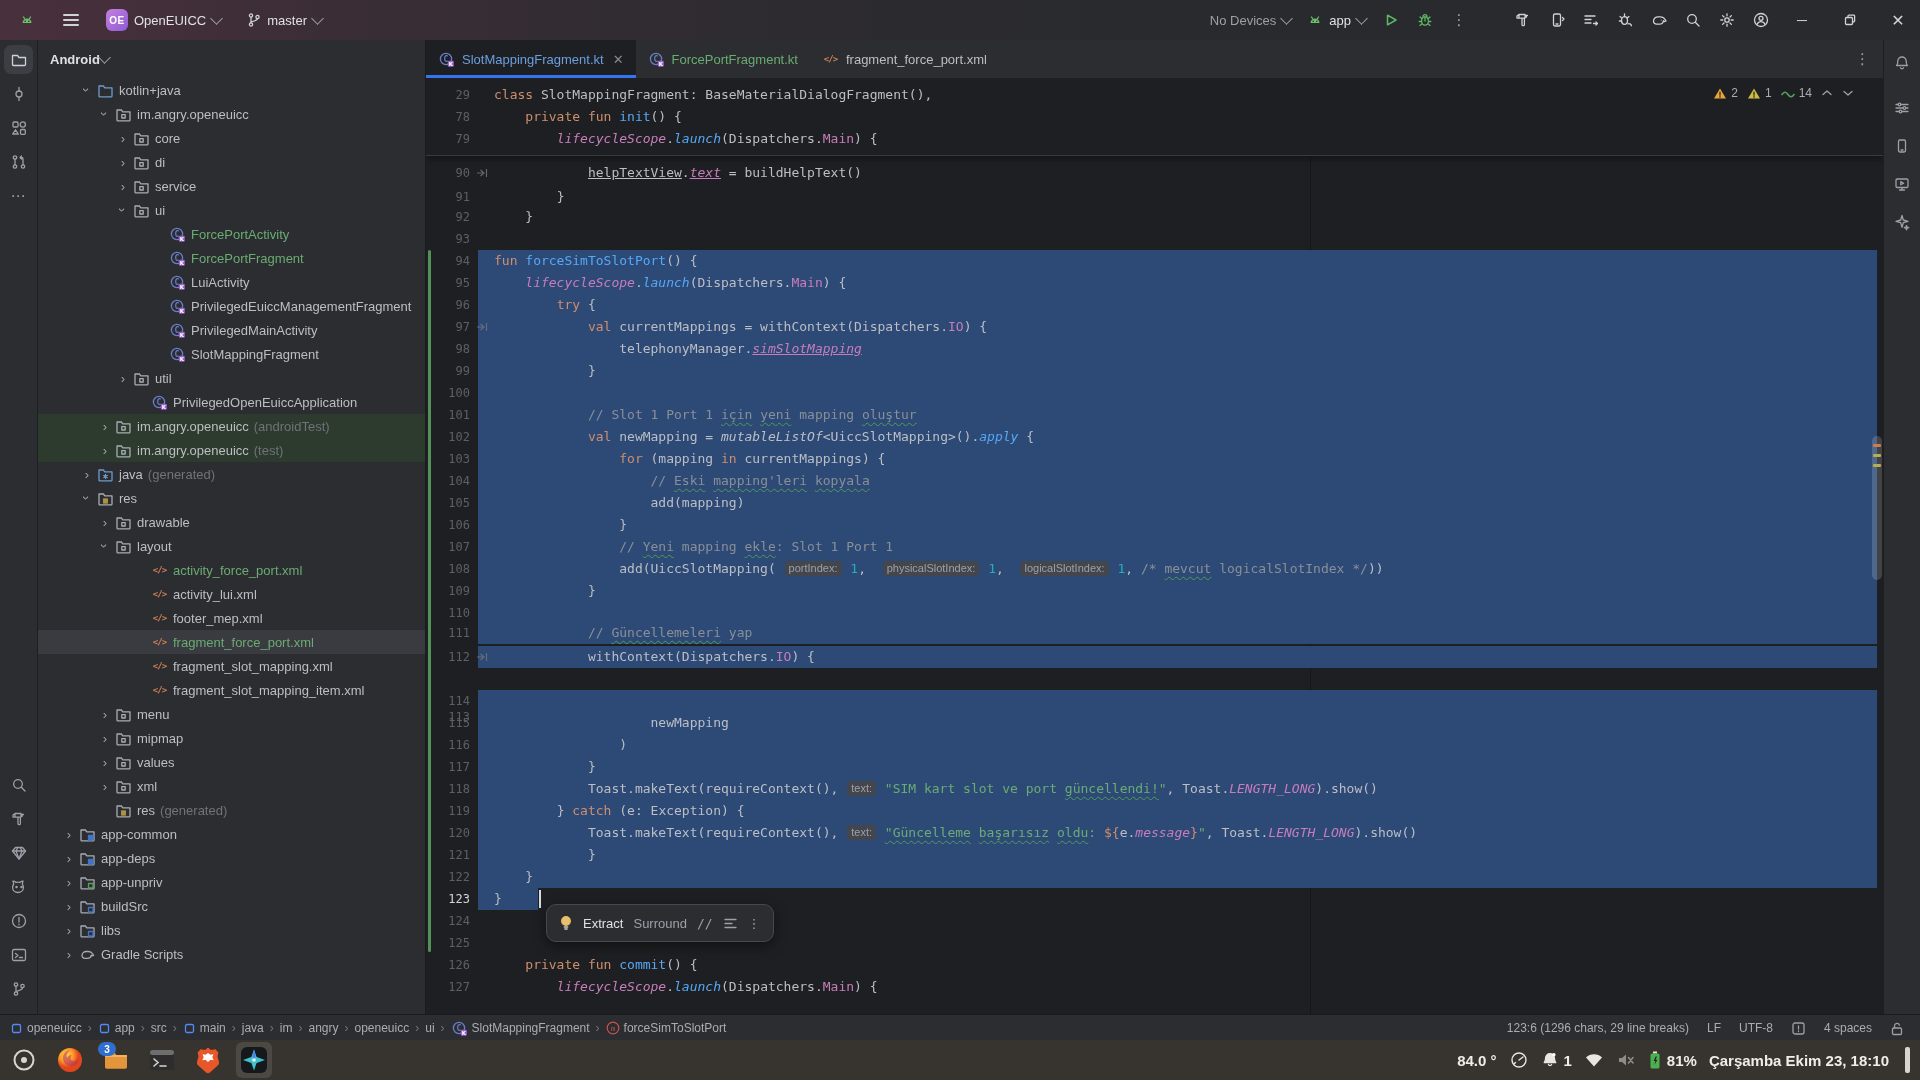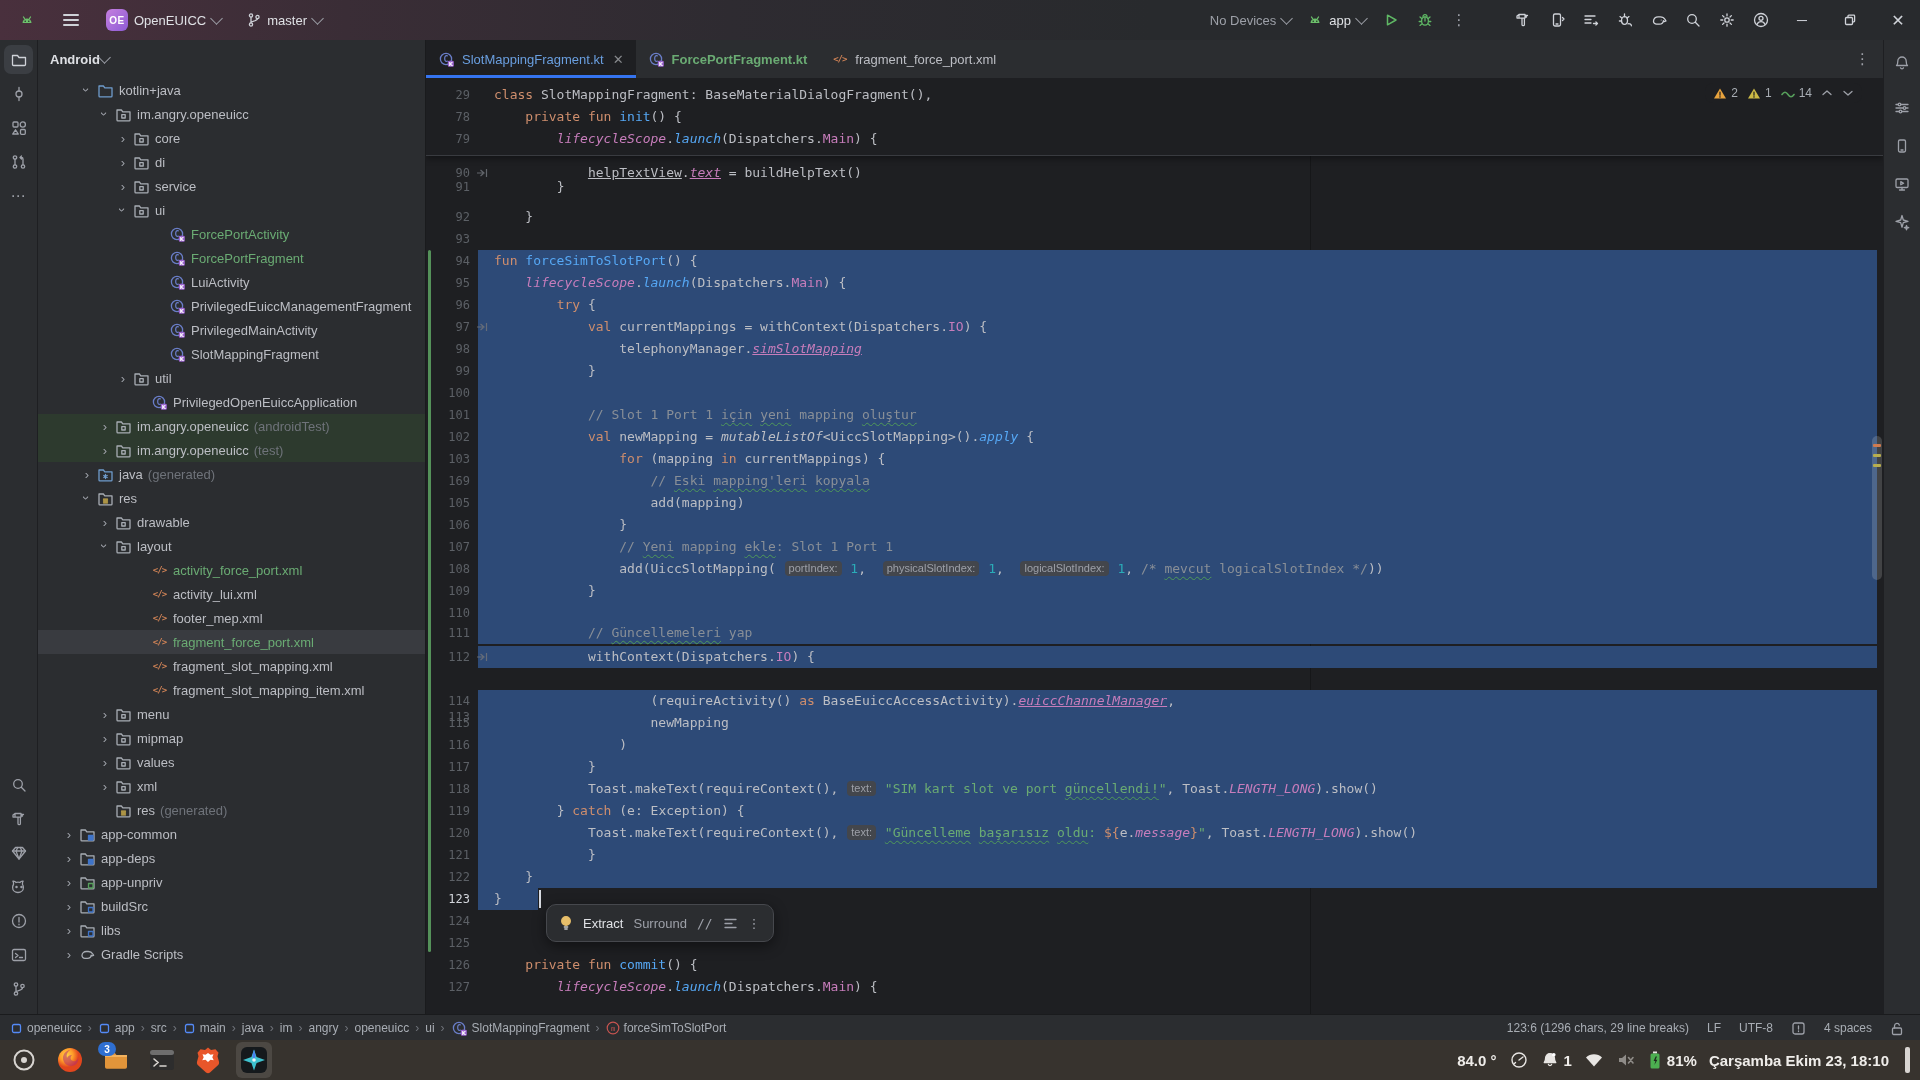--- a/index.html
+++ b/index.html
@@ -48,21 +48,21 @@
   .ticon{width:17px;height:17px;display:inline-flex;align-items:center;justify-content:center;flex:none;margin-left:2px;}
 
   
   .tabs{position:absolute;left:426px;top:40px;width:1458px;height:38px;background:#2b2d30;display:flex;align-items:stretch;}
   .tab{display:flex;align-items:center;gap:7px;padding:0 12px;font-size:13px;position:relative;color:#bcbec4;}
   .tab .ticon{margin-left:0;}
   .tab.active{background:#1e1f22;}
   .tab.active::after{content:"";position:absolute;left:0;right:0;bottom:0;height:3px;background:#3574f0;}
   .tab .x{color:#87898d;font-size:13px;margin-left:2px;}
   .tabs .kebab{margin-left:auto;align-self:center;color:#9da0a8;font-size:15px;padding:0 14px;}
-  .tab-blue{color:#6a9fe0;} .tab-green{color:#6aab73;font-weight:bold;}
+  .tab-blue{color:#6a9fe0;} .tab-green{color:#6aab73;}
 
   
   .editor{position:absolute;left:426px;top:78px;width:1458px;height:936px;background:#1e1f22;overflow:hidden;}
   .crow{position:absolute;left:0;right:0;height:22px;}
   .gnum{position:absolute;left:0;width:44px;text-align:right;color:#5c6066;font:12px/22px "DejaVu Sans Mono",monospace;}
   .gnum.bright{color:#d3d6dc;}
   .gmark{position:absolute;left:50px;top:6px;opacity:.85;}
   .codeline{position:absolute;left:68px;top:0;font:13px/22px "DejaVu Sans Mono","Liberation Mono",monospace;white-space:pre;}
   .selfull{position:absolute;left:52px;right:7px;top:0;height:22px;background:#2d4a77;}
   .selpart{position:absolute;left:52px;width:60px;top:0;height:22px;background:#2d4a77;}
@@ -771,21 +771,21 @@
     <div id="code-lines">
         <div class="crow" style="top: 84px;">
           <span class="gnum">90</span>
           <span class="gmark">
             <svg width="13" height="10" viewBox="0 0 13 10" fill="none" stroke="#6f737a" stroke-width="1.2">
               <path d="M1 5h6M4.5 2 8 5 4.5 8M10.5 1v8"></path>
             </svg>
           </span>
           <span class="codeline mono"><span>            </span><span class="tk-du">helpTextView</span><span class="tk-d">.</span><span class="tk-pu">text</span><span class="tk-d"> = buildHelpText()</span></span>
         </div>
-        <div class="crow" style="top: 98px;">
+        <div class="crow" style="top: 108px;">
           <span class="gnum">91</span>
           <span class="codeline mono"><span>        </span><span class="tk-d">}</span></span>
         </div>
         <div class="crow" style="top: 128px;">
           <span class="gnum">92</span>
           <span class="codeline mono"><span>    </span><span class="tk-d">}</span></span>
         </div>
         <div class="crow" style="top: 150px;">
           <span class="gnum">93</span>
           <span class="codeline mono"><span></span></span>
@@ -840,21 +840,21 @@
           <span class="gnum">102</span>
           <span class="codeline mono"><span>            </span><span class="tk-k">val </span><span class="tk-d">newMapping = </span><span class="tk-di">mutableListOf</span><span class="tk-d">&lt;UiccSlotMapping&gt;().</span><span class="tk-x">apply</span><span class="tk-d"> {</span></span>
         </div>
         <div class="crow" style="top: 370px;">
           <div class="selfull"></div>
           <span class="gnum">103</span>
           <span class="codeline mono"><span>                </span><span class="tk-k">for </span><span class="tk-d">(mapping </span><span class="tk-k">in</span><span class="tk-d"> currentMappings) {</span></span>
         </div>
         <div class="crow" style="top: 392px;">
           <div class="selfull"></div>
-          <span class="gnum">169</span>
+          <span class="gnum">104</span>
           <span class="codeline mono"><span>                    </span><span class="tk-c">// </span><span class="tk-csp">Eski</span><span class="tk-c"> </span><span class="tk-csp">mapping'leri</span><span class="tk-c"> </span><span class="tk-csp">kopyala</span></span>
         </div>
         <div class="crow" style="top: 414px;">
           <div class="selfull"></div>
           <span class="gnum">105</span>
           <span class="codeline mono"><span>                    </span><span class="tk-d">add(mapping)</span></span>
         </div>
         <div class="crow" style="top: 436px;">
           <div class="selfull"></div>
           <span class="gnum">106</span>
@@ -896,21 +896,20 @@
           <span class="codeline mono"><span>            </span><span class="tk-d">withContext(Dispatchers.</span><span class="tk-pn">IO</span><span class="tk-d">) {</span></span>
         </div>
         <div class="crow" style="top: 590px; margin-top: 38px;">
           <div class="selfull"></div>
           <span class="gnum">113</span>
           <span class="codeline mono"><span>                </span><span class="tk-d">telephonyManager.</span><span class="tk-p">updateSimSlotMapping</span><span class="tk-d">(</span></span>
         </div>
         <div class="crow" style="top: 612px;">
           <div class="selfull"></div>
           <span class="gnum">114</span>
-          <span class="codeline mono"><span>                    </span><span class="tk-d">(requireActivity() </span><span class="tk-k">as</span><span class="tk-d"> BaseEuiccAccessActivity).</span><span class="tk-pu">euiccChannelManager</span><span class="tk-d">,</span></span>
         </div>
         <div class="crow" style="top: 634px;">
           <div class="selfull"></div>
           <span class="gnum">115</span>
           <span class="codeline mono"><span>                    </span><span class="tk-d">newMapping</span></span>
         </div>
         <div class="crow" style="top: 656px;">
           <div class="selfull"></div>
           <span class="gnum">116</span>
           <span class="codeline mono"><span>                </span><span class="tk-d">)</span></span>

